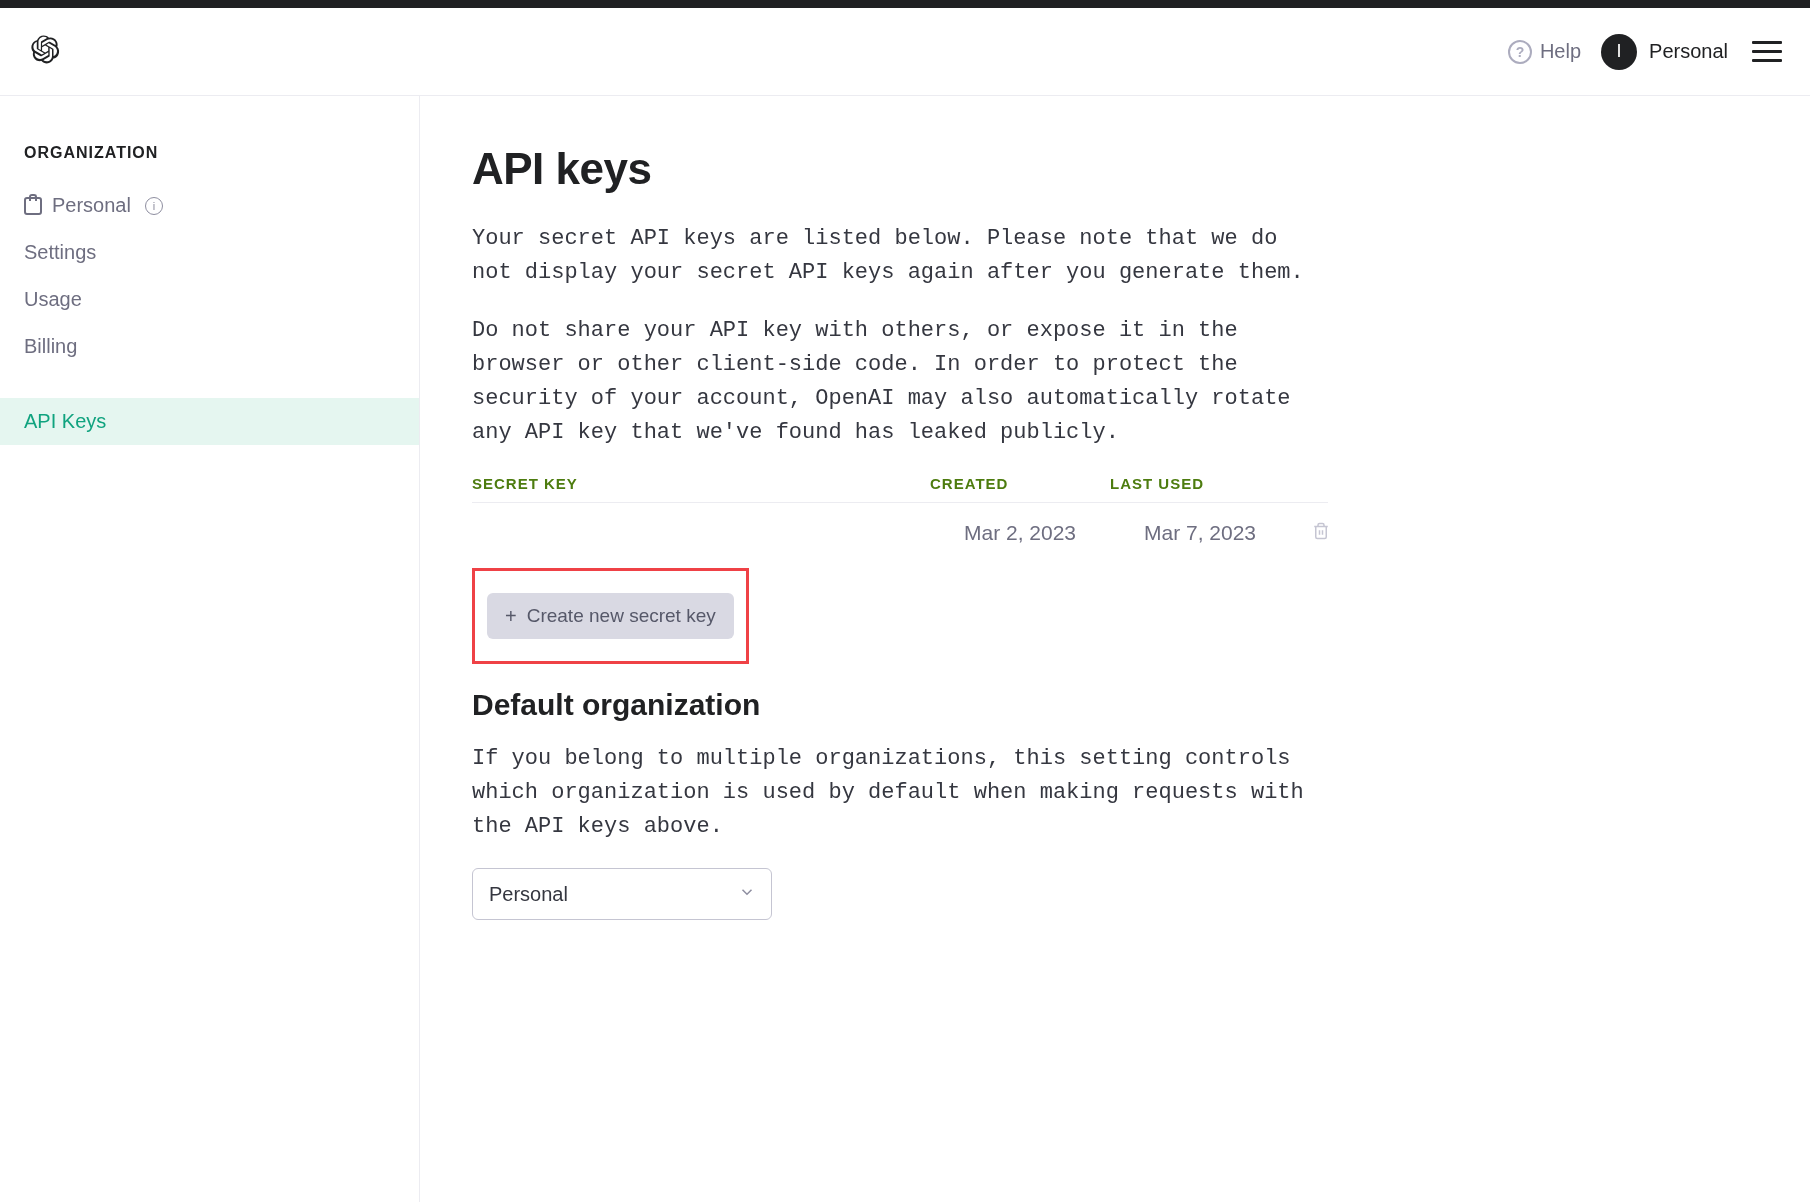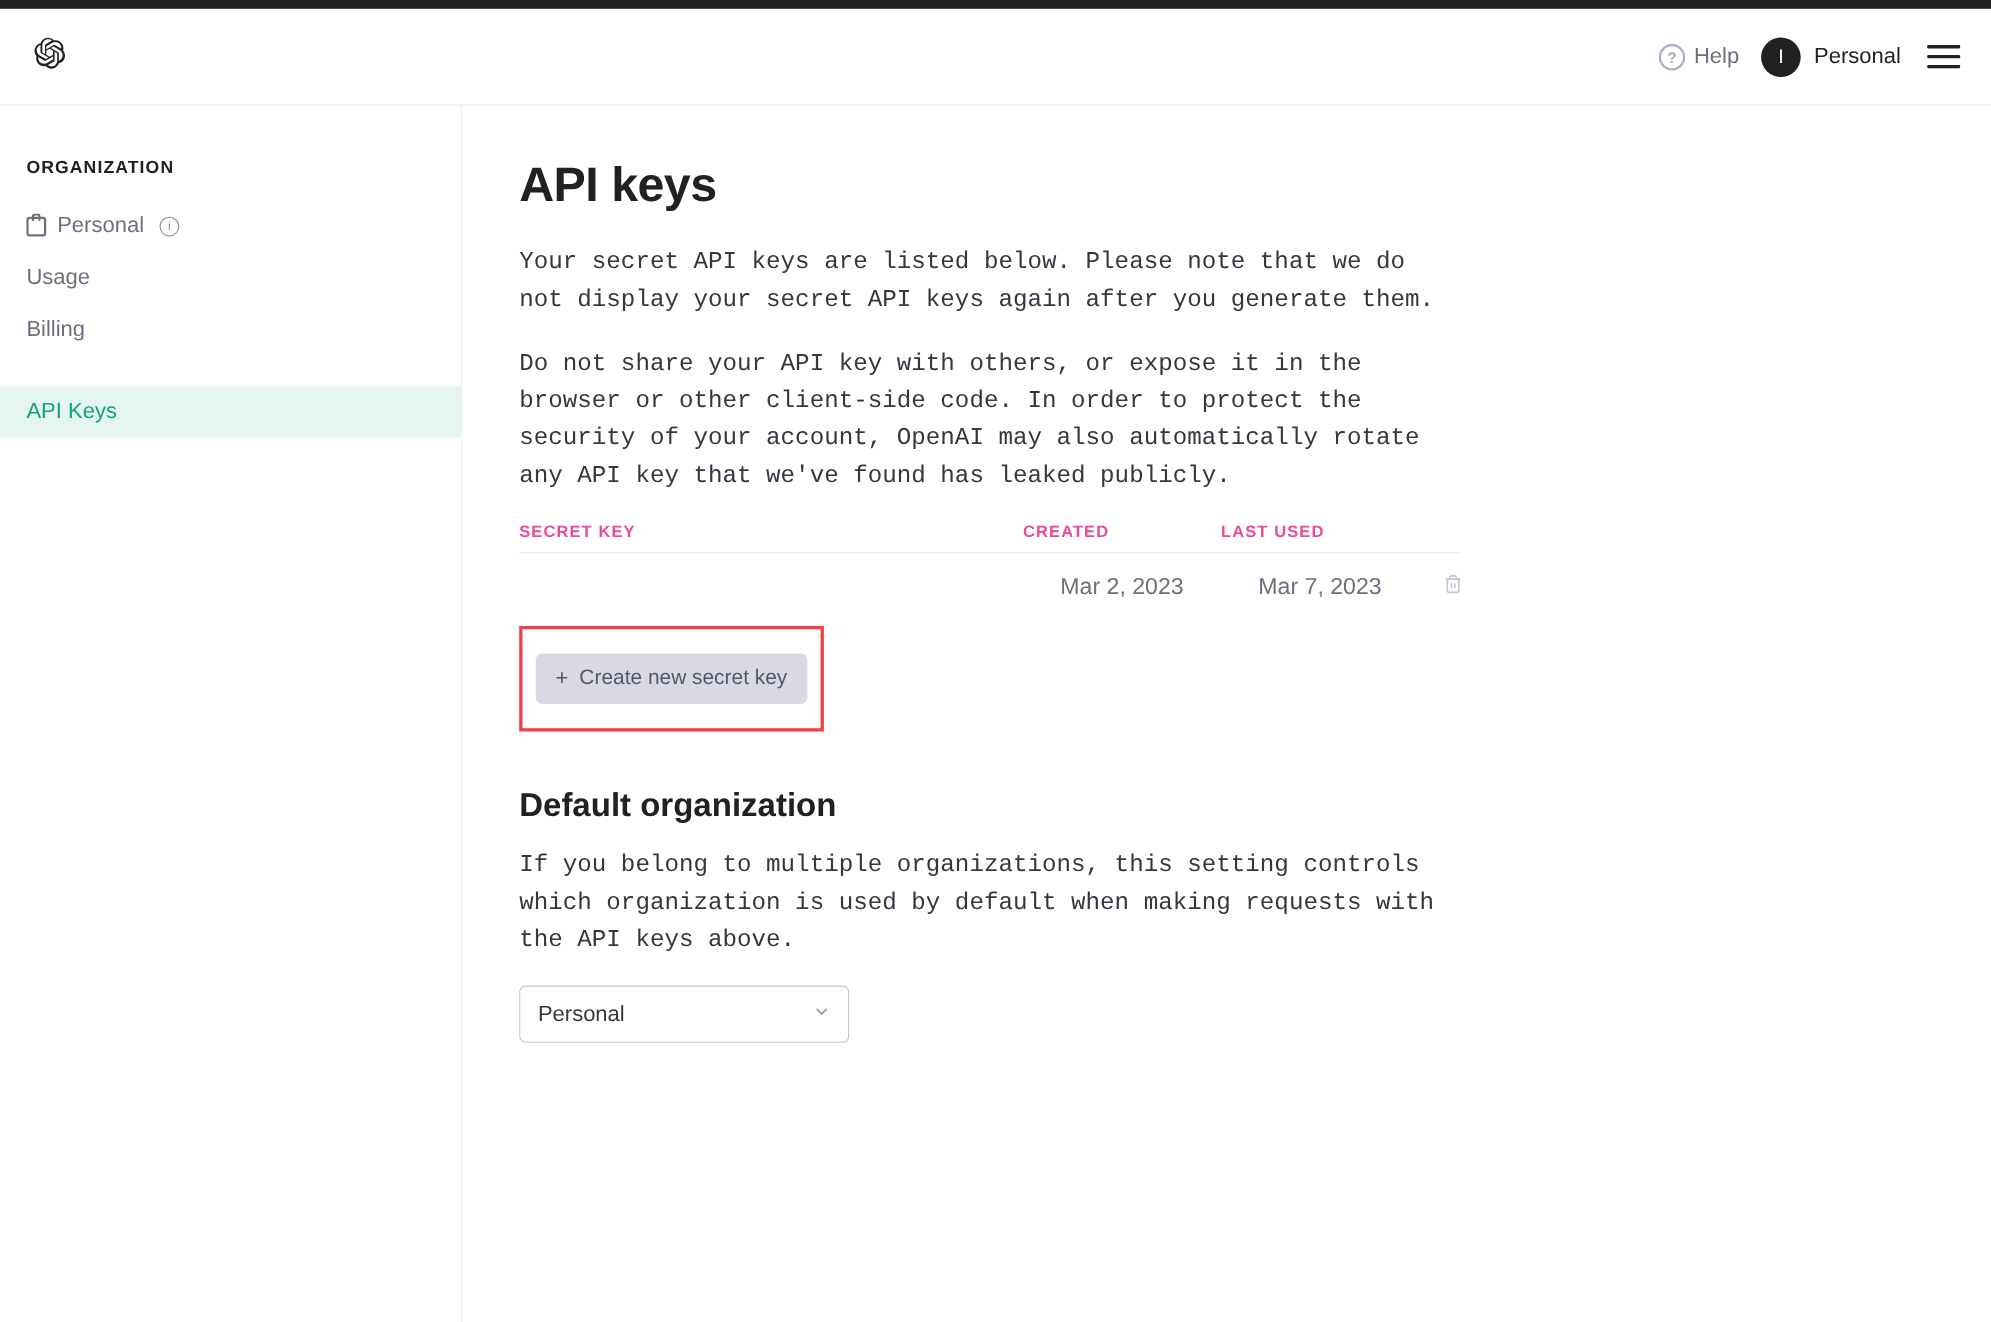--- a/index.html
+++ b/index.html
@@ -29,38 +29,38 @@
     .sidebar-item { display: flex; align-items: center; gap: 10px; padding: 12px 24px; font-size: 20px; color: #6e6e80; cursor: pointer; }
     .sidebar-item.active { background: #e5f6f0; color: #10a37f; }
     .sidebar-item .org-icon { width: 18px; height: 18px; border: 2px solid #6e6e80; border-radius: 3px; position: relative; }
     .sidebar-item .org-icon::after { content: ""; position: absolute; top: -5px; left: 3px; right: 3px; height: 5px; border: 2px solid #6e6e80; border-bottom: none; border-radius: 3px 3px 0 0; }
     .info-icon-sm { width: 18px; height: 18px; border: 1.5px solid #8e8ea0; border-radius: 50%; display: flex; align-items: center; justify-content: center; font-size: 11px; color: #8e8ea0; margin-left: 4px; }
     .sidebar-gap { height: 28px; }
     .main { flex: 1; padding: 48px 52px; max-width: 960px; }
     .page-title { font-size: 44px; font-weight: 700; letter-spacing: -0.5px; margin-bottom: 28px; color: #202123; }
     .intro-text { font-size: 22px; line-height: 1.55; color: #353740; margin-bottom: 24px; font-family: Liberation Mono, monospace; }
     .table-head { display: flex; border-bottom: 1px solid #ececf1; padding-bottom: 10px; margin-top: 20px; }
-    .th { font-size: 15px; font-weight: 700; letter-spacing: 1px; color: #ec4899; }
+    .th { font-size: 15px; font-weight: 700; letter-spacing: 1px; color: #4d7c0f; }
     .col-secret { flex: 0 0 458px; }
     .col-created { flex: 0 0 180px; }
     .col-last { flex: 0 0 180px; }
     .col-actions { flex: 0 0 40px; text-align: right; }
     .table-row { display: flex; align-items: center; padding: 18px 0; text-align: center; }
     .td { font-size: 21px; color: #6e6e80; }
     .trash-icon { color: #c5c5d2; cursor: pointer; }
     .trash-icon svg { width: 18px; height: 20px; }
     .highlight-box { border: 3px solid #ef4146; padding: 22px 12px; display: inline-block; margin-top: 4px; margin-bottom: 20px; }
     .create-btn {
       display: inline-flex; align-items: center; gap: 10px;
       background: #d9d9e3; color: #565869;
       border: none; border-radius: 6px;
       padding: 12px 18px; font-size: 19px; cursor: pointer;
     }
     .plus-icon { font-size: 20px; line-height: 1; }
-    .section-title { font-size: 30px; font-weight: 700; margin-top: 31px; margin-bottom: 20px; color: #202123; }
+    .section-title { font-size: 30px; font-weight: 700; margin-top: 4px; margin-bottom: 20px; color: #202123; }
     .select-wrap { position: relative; display: inline-block; }
     .org-select {
       appearance: none; border: 1px solid #c5c5d2; border-radius: 6px;
       padding: 14px 48px 14px 16px; font-size: 20px; color: #353740; background: #fff;
       width: 300px; cursor: pointer;
     }
     .chevron { position: absolute; right: 16px; top: 50%; transform: translateY(-50%); pointer-events: none; color: #8e8ea0; }
     .chevron svg { width: 18px; height: 18px; }
   </style>
 </head>
@@ -95,20 +95,23 @@
   </div>
 </header>
 
 <div class="layout">
   <aside class="sidebar">
     <div class="sidebar-section-title">ORGANIZATION</div>
     <div class="sidebar-item">
       <span class="org-icon"></span>
       <span>Personal</span>
       <span class="info-icon-sm">i</span>
+    </div>
+    <div class="sidebar-item">
+      <span>Settings</span>
     </div>
     <div class="sidebar-item">
       <span>Usage</span>
     </div>
     <div class="sidebar-item">
       <span>Billing</span>
     </div>
     <div class="sidebar-gap"></div>
     <div class="sidebar-item active">
       <span>API Keys</span>

